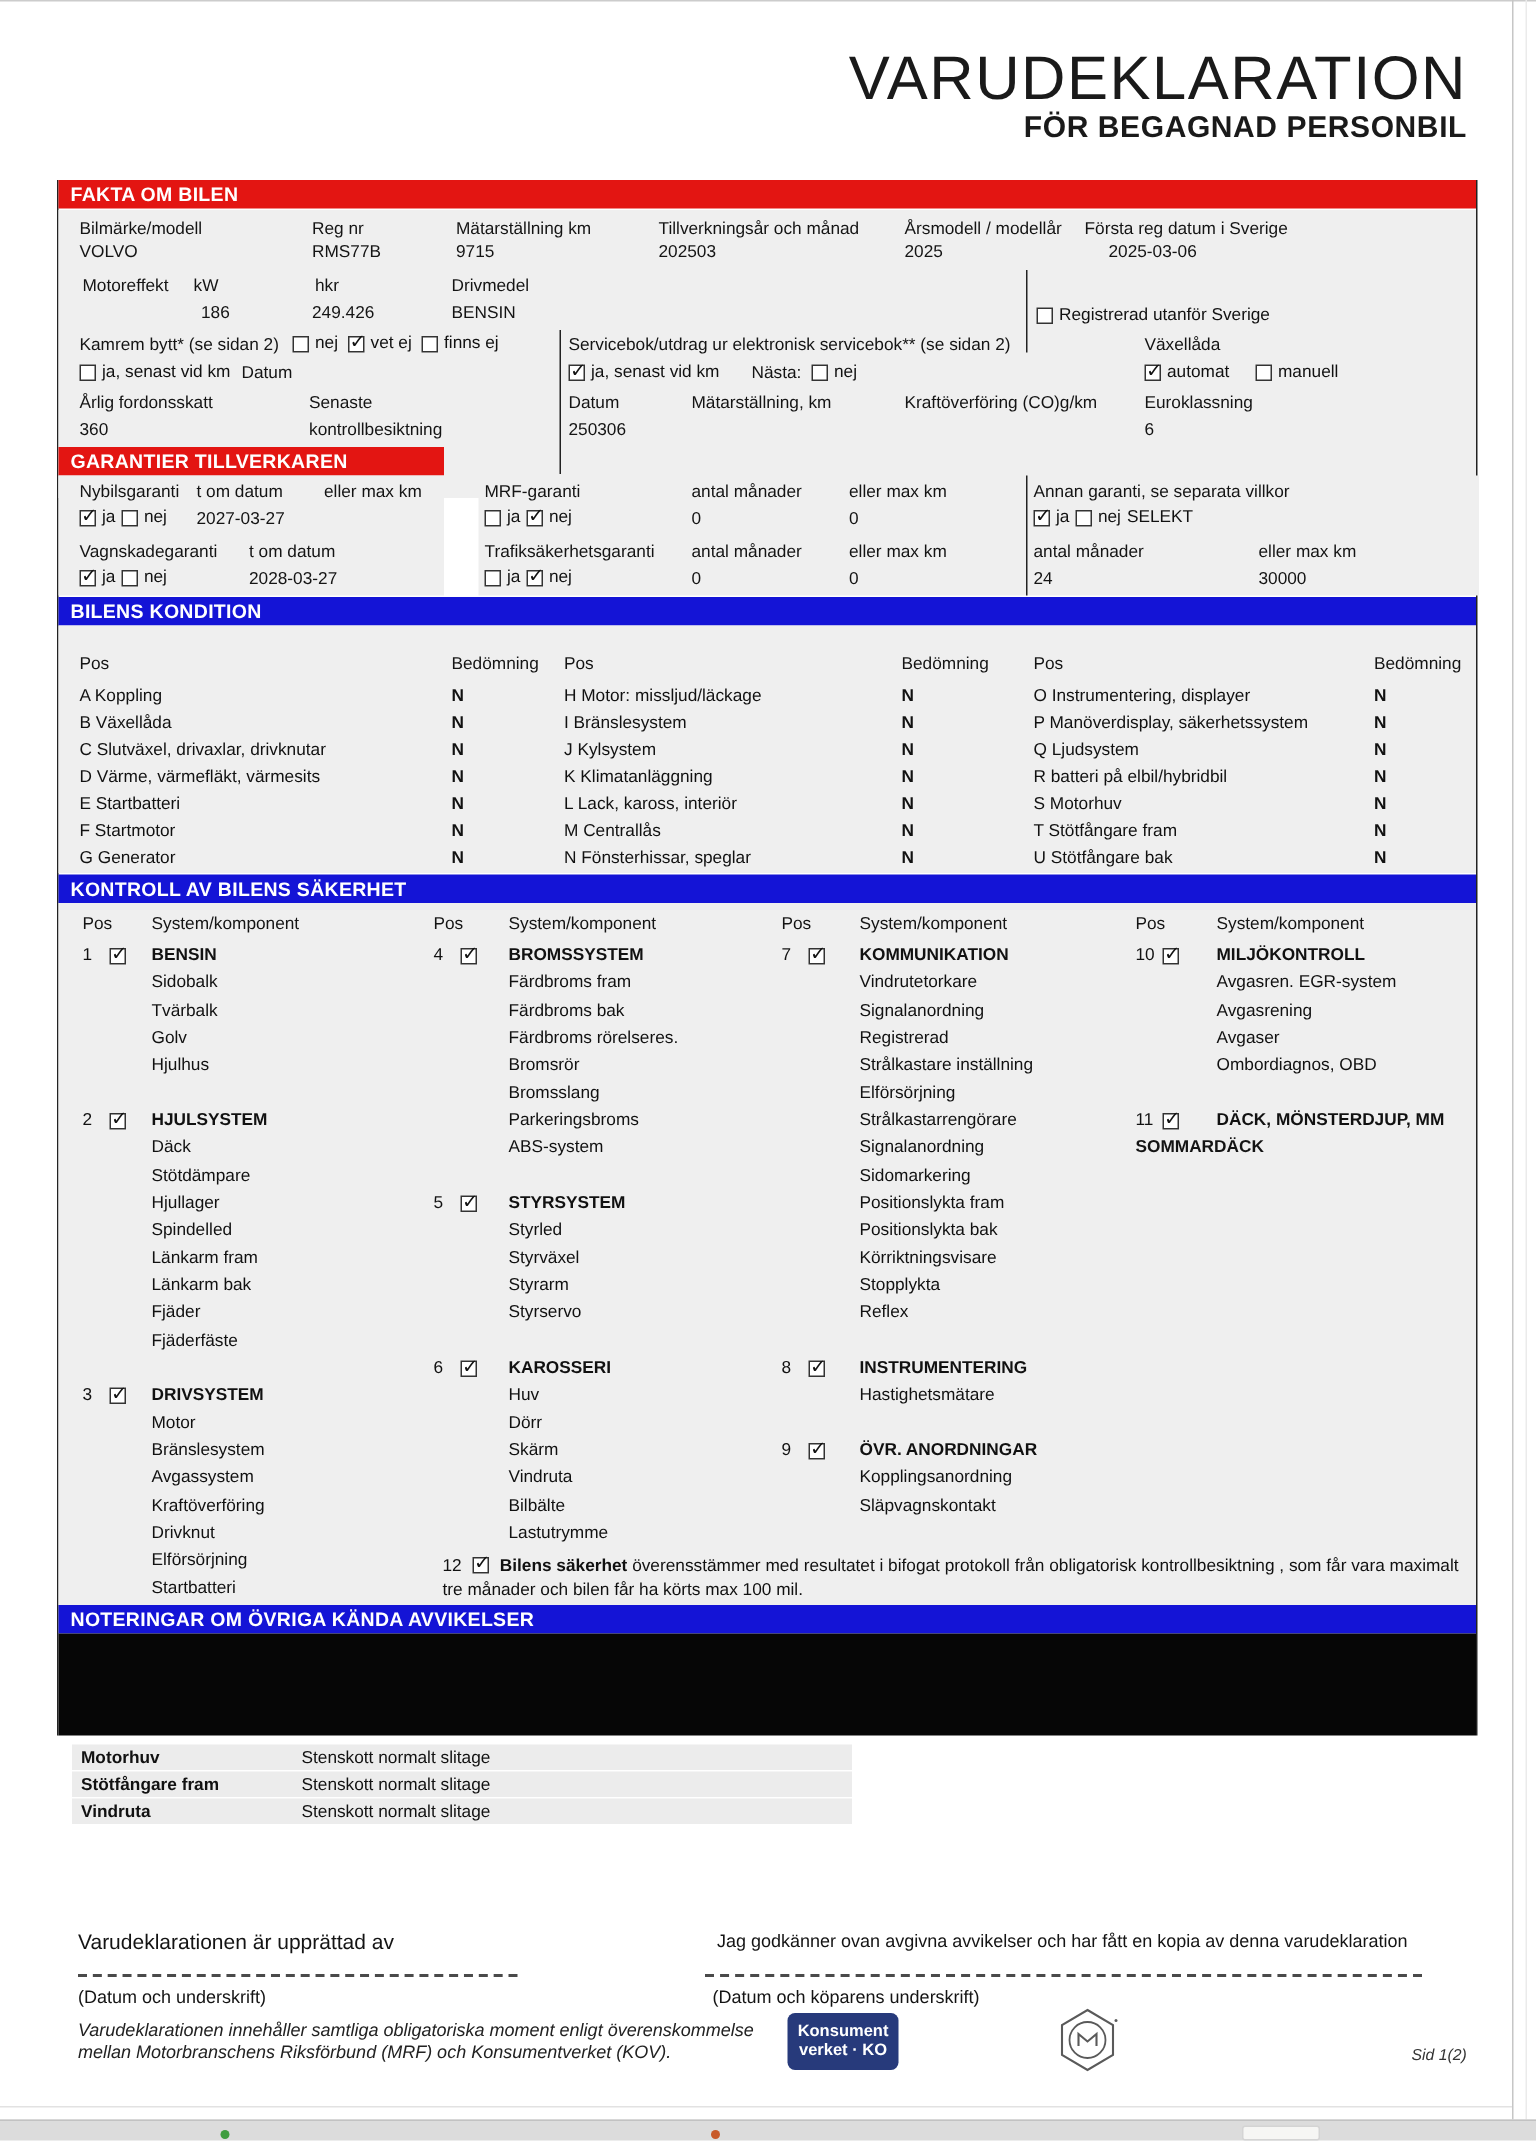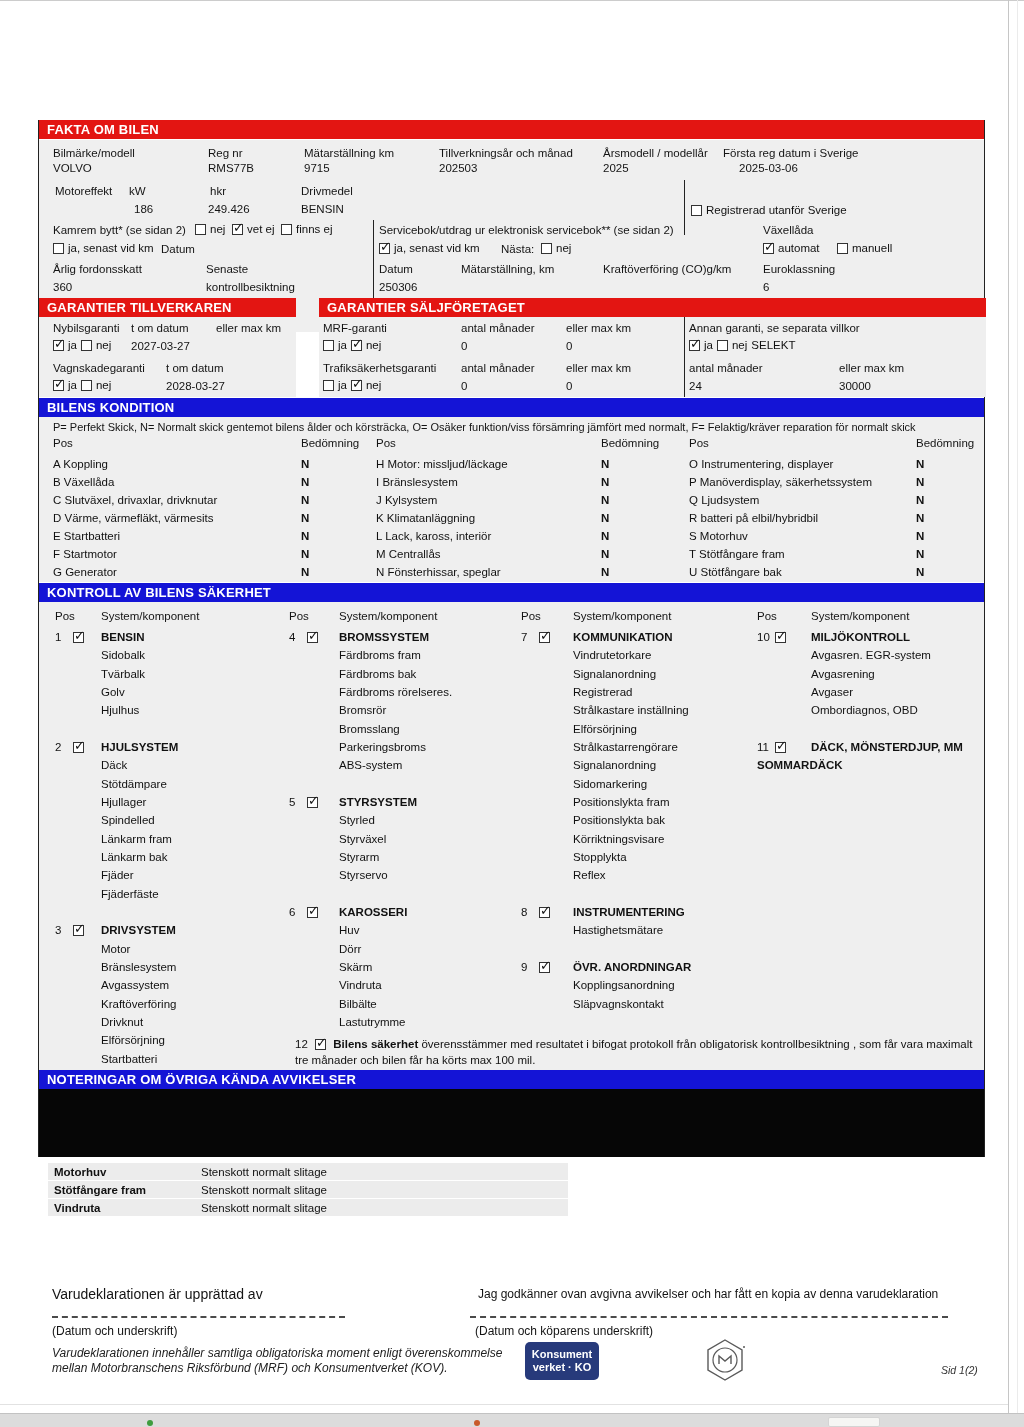--- a/index.html
+++ b/index.html
@@ -54,20 +54,22 @@
 </style>
 </head>
 <body>
 
 <div class="hline abs" style="left:0;top:0;width:1024px;background:#cccccc"></div>
 <div class="vline" style="left:1008px;top:0;height:1413px;background:#c6c6c6"></div>
 <div class="vline" style="left:1017px;top:0;height:1413px;background:#ebebeb"></div>
 <div class="hline" style="left:0;top:1404px;width:1008px;background:#e2e2e2"></div>
 
 <div class="abs" id="title-block">
+  <div id="title-main">VARUDEKLARATION</div>
+  <div id="title-sub">FÖR BEGAGNAD PERSONBIL</div>
 </div>
 
 <div class="abs" style="left:38px;top:120px;width:947px;height:1037px;border-left:1px solid #222;border-right:1px solid #222">
 
   <div class="bar full" style="top:0"><span>FAKTA OM BILEN</span></div>
   <div class="sec-body" style="left:0;right:0;top:20px;height:192px">
     <span class="lab abs" style="left:14px;top:7px">Bilmärke/modell</span>
     <span class="lab abs" style="left:169px;top:7px">Reg nr</span>
     <span class="lab abs" style="left:265px;top:7px">Mätarställning km</span>
     <span class="lab abs" style="left:400px;top:7px">Tillverkningsår och månad</span>
@@ -141,21 +143,20 @@
     <span class="lab abs" style="left:340px;top:123px">Datum</span>
     <span class="lab abs" style="left:422px;top:123px">Mätarställning, km</span>
     <span class="lab abs" style="left:564px;top:123px">Kraftöverföring (CO)g/km</span>
     <span class="lab abs" style="left:724px;top:123px">Euroklassning</span>
     <span class="val abs" style="left:14px;top:141px">360</span>
     <span class="val abs" style="left:340px;top:141px">250306</span>
     <span class="val abs" style="left:724px;top:141px">6</span>
   </div>
 
   <div class="bar" style="top:178px;width:257px"><span>GARANTIER TILLVERKAREN</span></div>
-  <div class="bar" style="top:178px;left:280px;width:667px"><span>GARANTIER SÄLJFÖRETAGET</span></div>
 
   <div class="sec-body" style="left:0;top:197px;width:257px;height:80px">
     <span class="lab abs" style="left:14px;top:5px">Nybilsgaranti</span>
     <span class="lab abs" style="left:92px;top:5px">t om datum</span>
     <span class="lab abs" style="left:177px;top:5px">eller max km</span>
     <div class="cbrow" style="left:14px;top:22px">
       <span class="cb checked"></span>
       <span>ja</span>
       <span class="cb"></span>
       <span>nej</span>
@@ -205,21 +206,20 @@
     </div>
     <span class="val abs" style="left:142px;top:63px">0</span>
     <span class="val abs" style="left:247px;top:63px">0</span>
     <span class="val abs" style="left:370px;top:63px">24</span>
     <span class="val abs" style="left:520px;top:63px">30000</span>
     <div class="vline" style="left:365px;top:0;height:80px"></div>
   </div>
 
   <div class="bar blue full" style="top:278px"><span>BILENS KONDITION</span></div>
   <div class="sec-body" style="left:0;right:0;top:297px;height:165px">
-    <span class="lab sm abs" style="left:14px;top:4px">P= Perfekt Skick, N= Normalt skick gentemot bilens ålder och körsträcka, O= Osäker funktion/viss försämring jämfört med normalt, F= Felaktig/kräver reparation för normalt skick</span>
     <span class="lab abs" style="left:14px;top:20px">Pos</span>
     <span class="lab abs" style="left:262px;top:20px">Bedömning</span>
     <span class="lab abs" style="left:337px;top:20px">Pos</span>
     <span class="lab abs" style="left:562px;top:20px">Bedömning</span>
     <span class="lab abs" style="left:650px;top:20px">Pos</span>
     <span class="lab abs" style="left:877px;top:20px">Bedömning</span>
     <div class="k-col" style="left:14px;top:38px;--gw:248px">
 
     <div class="k-row">
           <span class="k-label">A Koppling</span>

